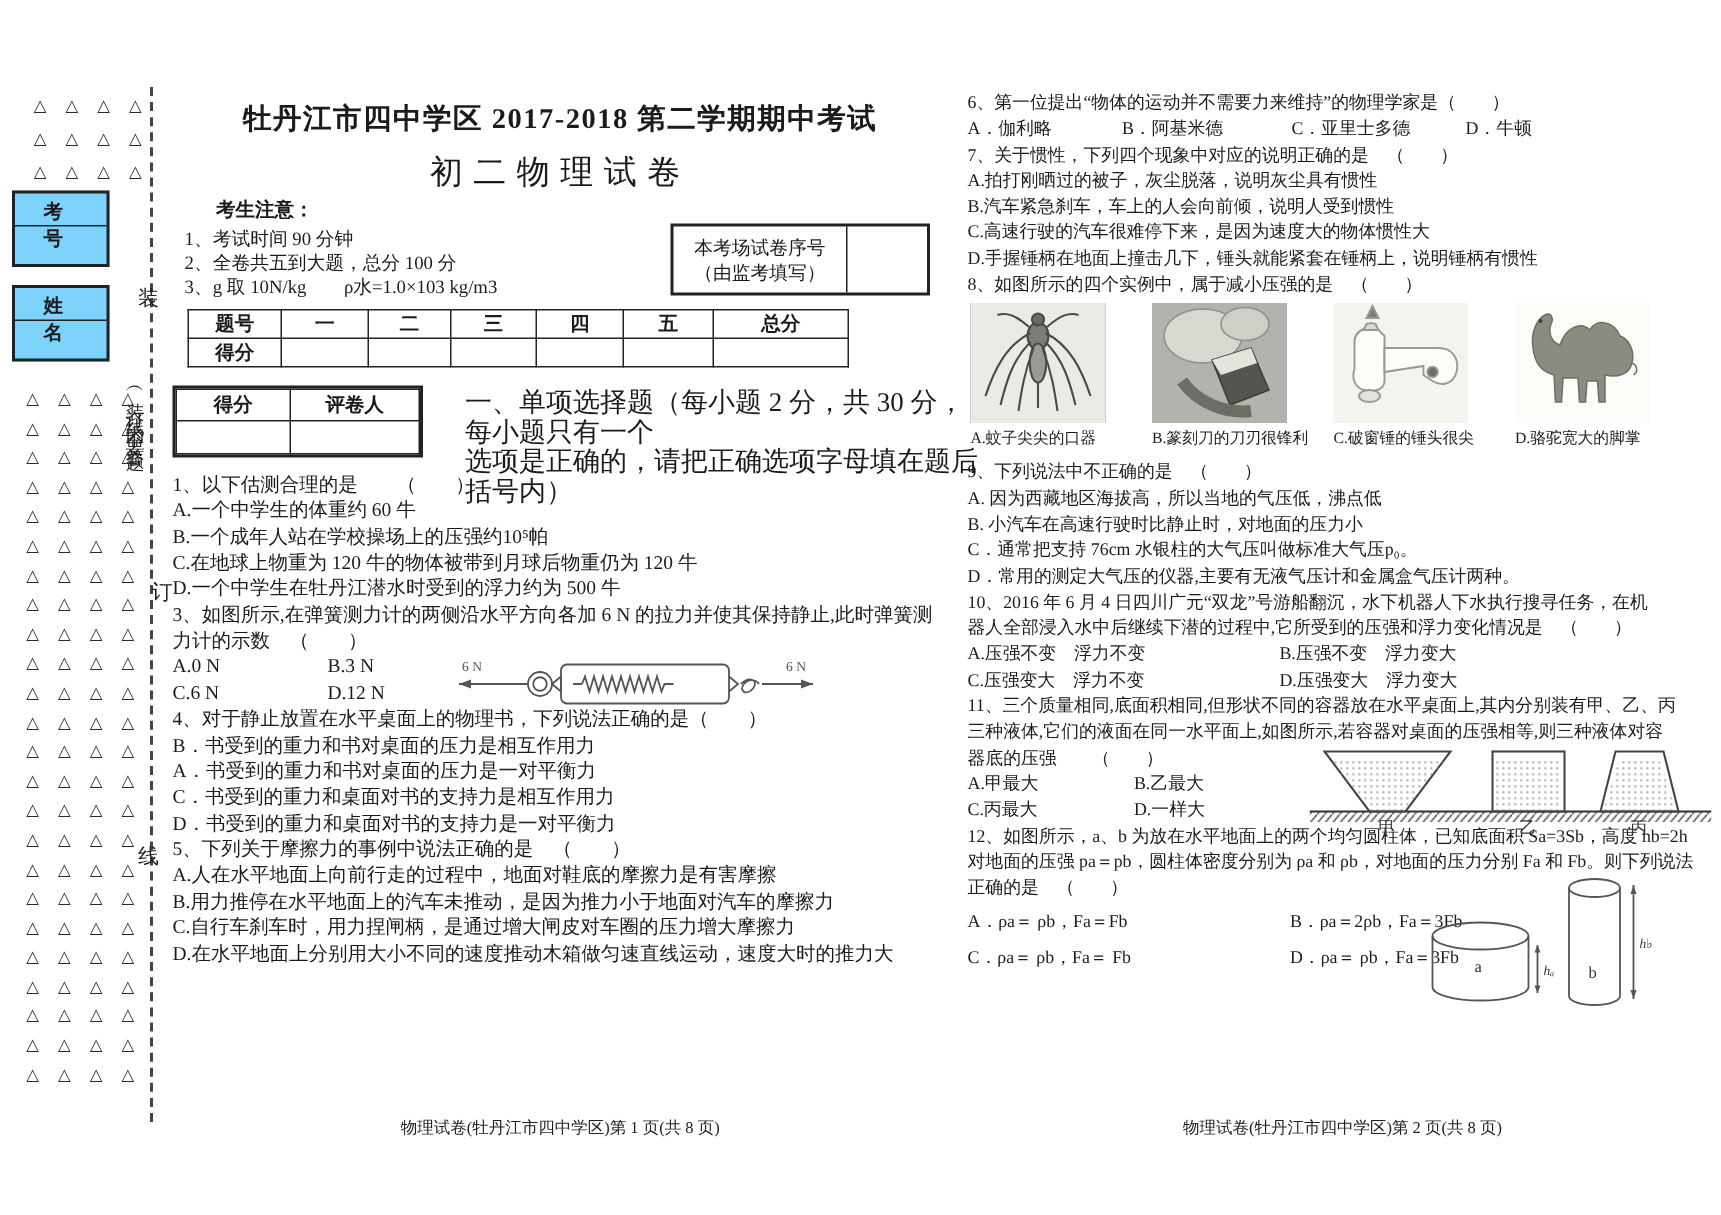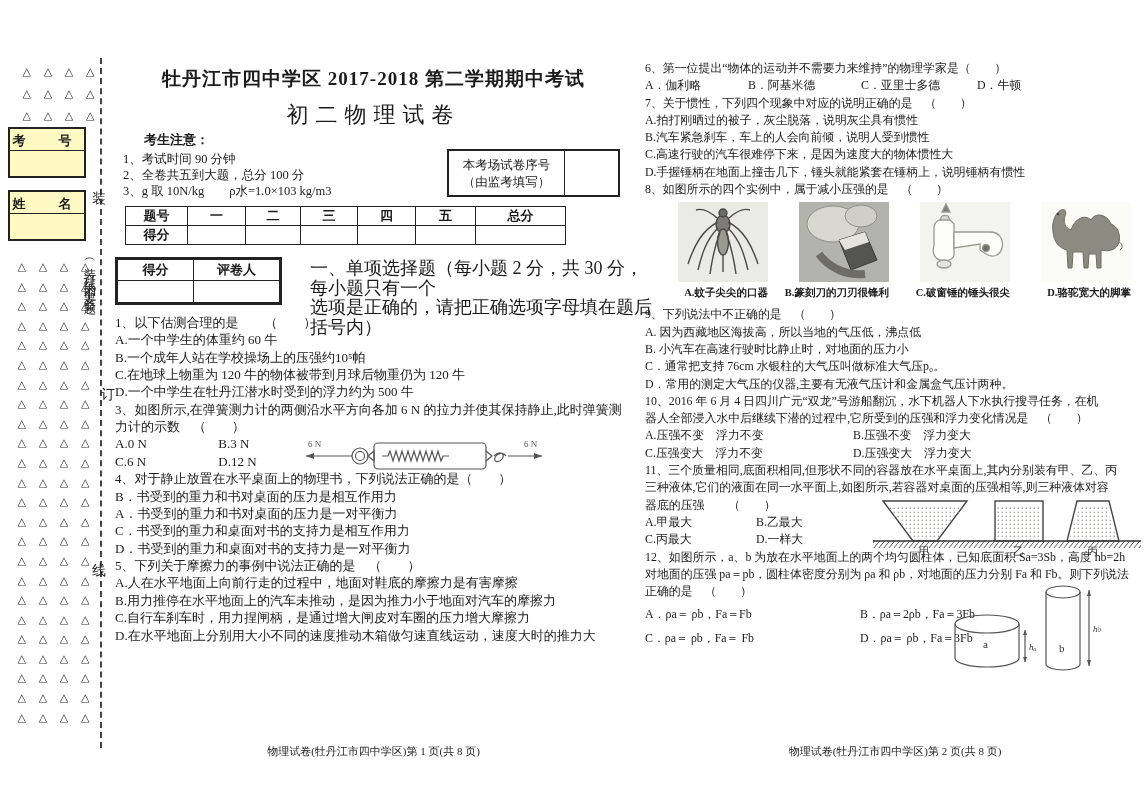--- a/index.html
+++ b/index.html
@@ -11,21 +11,21 @@
   }
   .abs { position:absolute; }
   .nowrap { white-space:nowrap; }
 
   
   .tri-rows-top { left:20px; top:60px; width:82px; text-align:center; }
   .tri-rows-bottom { left:14px; top:257px; width:84px; text-align:center; }
   .tri-row { font-size:11px; line-height:19.6px; letter-spacing:5px; color:#2a2a2a; }
   .tri-rows-top .tri-row { line-height:22px; }
 
-  .id-box { left:8px; width:78px; border:2px solid #222; background:#fef9c3; }
+  .id-box { left:8px; width:65px; border:2px solid #222; background:#7dd3fc; }
   .id-box .hd { height:22px; border-bottom:1.5px solid #222; text-align:center;
                 font-size:13px; letter-spacing:10px; padding-top:3px; font-weight:bold;}
   .id-box .cell { height:25px; }
 
   .binding-line { left:100px; top:58px; height:690px; width:0; border-left:2px dashed #444; }
   .bind-char { font-size:14px; color:#222; }
   .binding-note {
     left:81px; top:253px; height:260px; font-size:12.5px; color:#222;
     writing-mode:vertical-rl; text-orientation:upright; letter-spacing:5px;
   }
@@ -66,21 +66,21 @@
 
   .q3opts { position:relative; height:35px; }
   .q3opts .oline { line-height:17.35px; }
   .q3opts .o { display:inline-block; width:100px; }
   .q3fig { position:absolute; left:183px; top:0px; }
 
   .q6opts span { display:inline-block; }
   .q6a { width:100px; } .q6b { width:110px; } .q6c { width:113px; }
 
   .q8figrow { display:flex; padding-left:2px; margin:4px 0 6px 0; }
-  .q8cell { width:121px; text-align:right;font-weight:bold; }
+  .q8cell { width:121px; text-align:left; }
   .q8img { width:90px; height:80px; display:inline-block; }
   .q8cap { font-size:10.5px; line-height:14px; white-space:nowrap; }
 
   .twocol .o1 { display:inline-block; width:205px; }
 
   .q11block { position:relative; }
   .q11block .o { display:inline-block; width:108px; }
   .q11fig { position:absolute; left:228px; top:-2px; }
 
   .q12block { position:relative; height:72px; margin-top:2px; }

